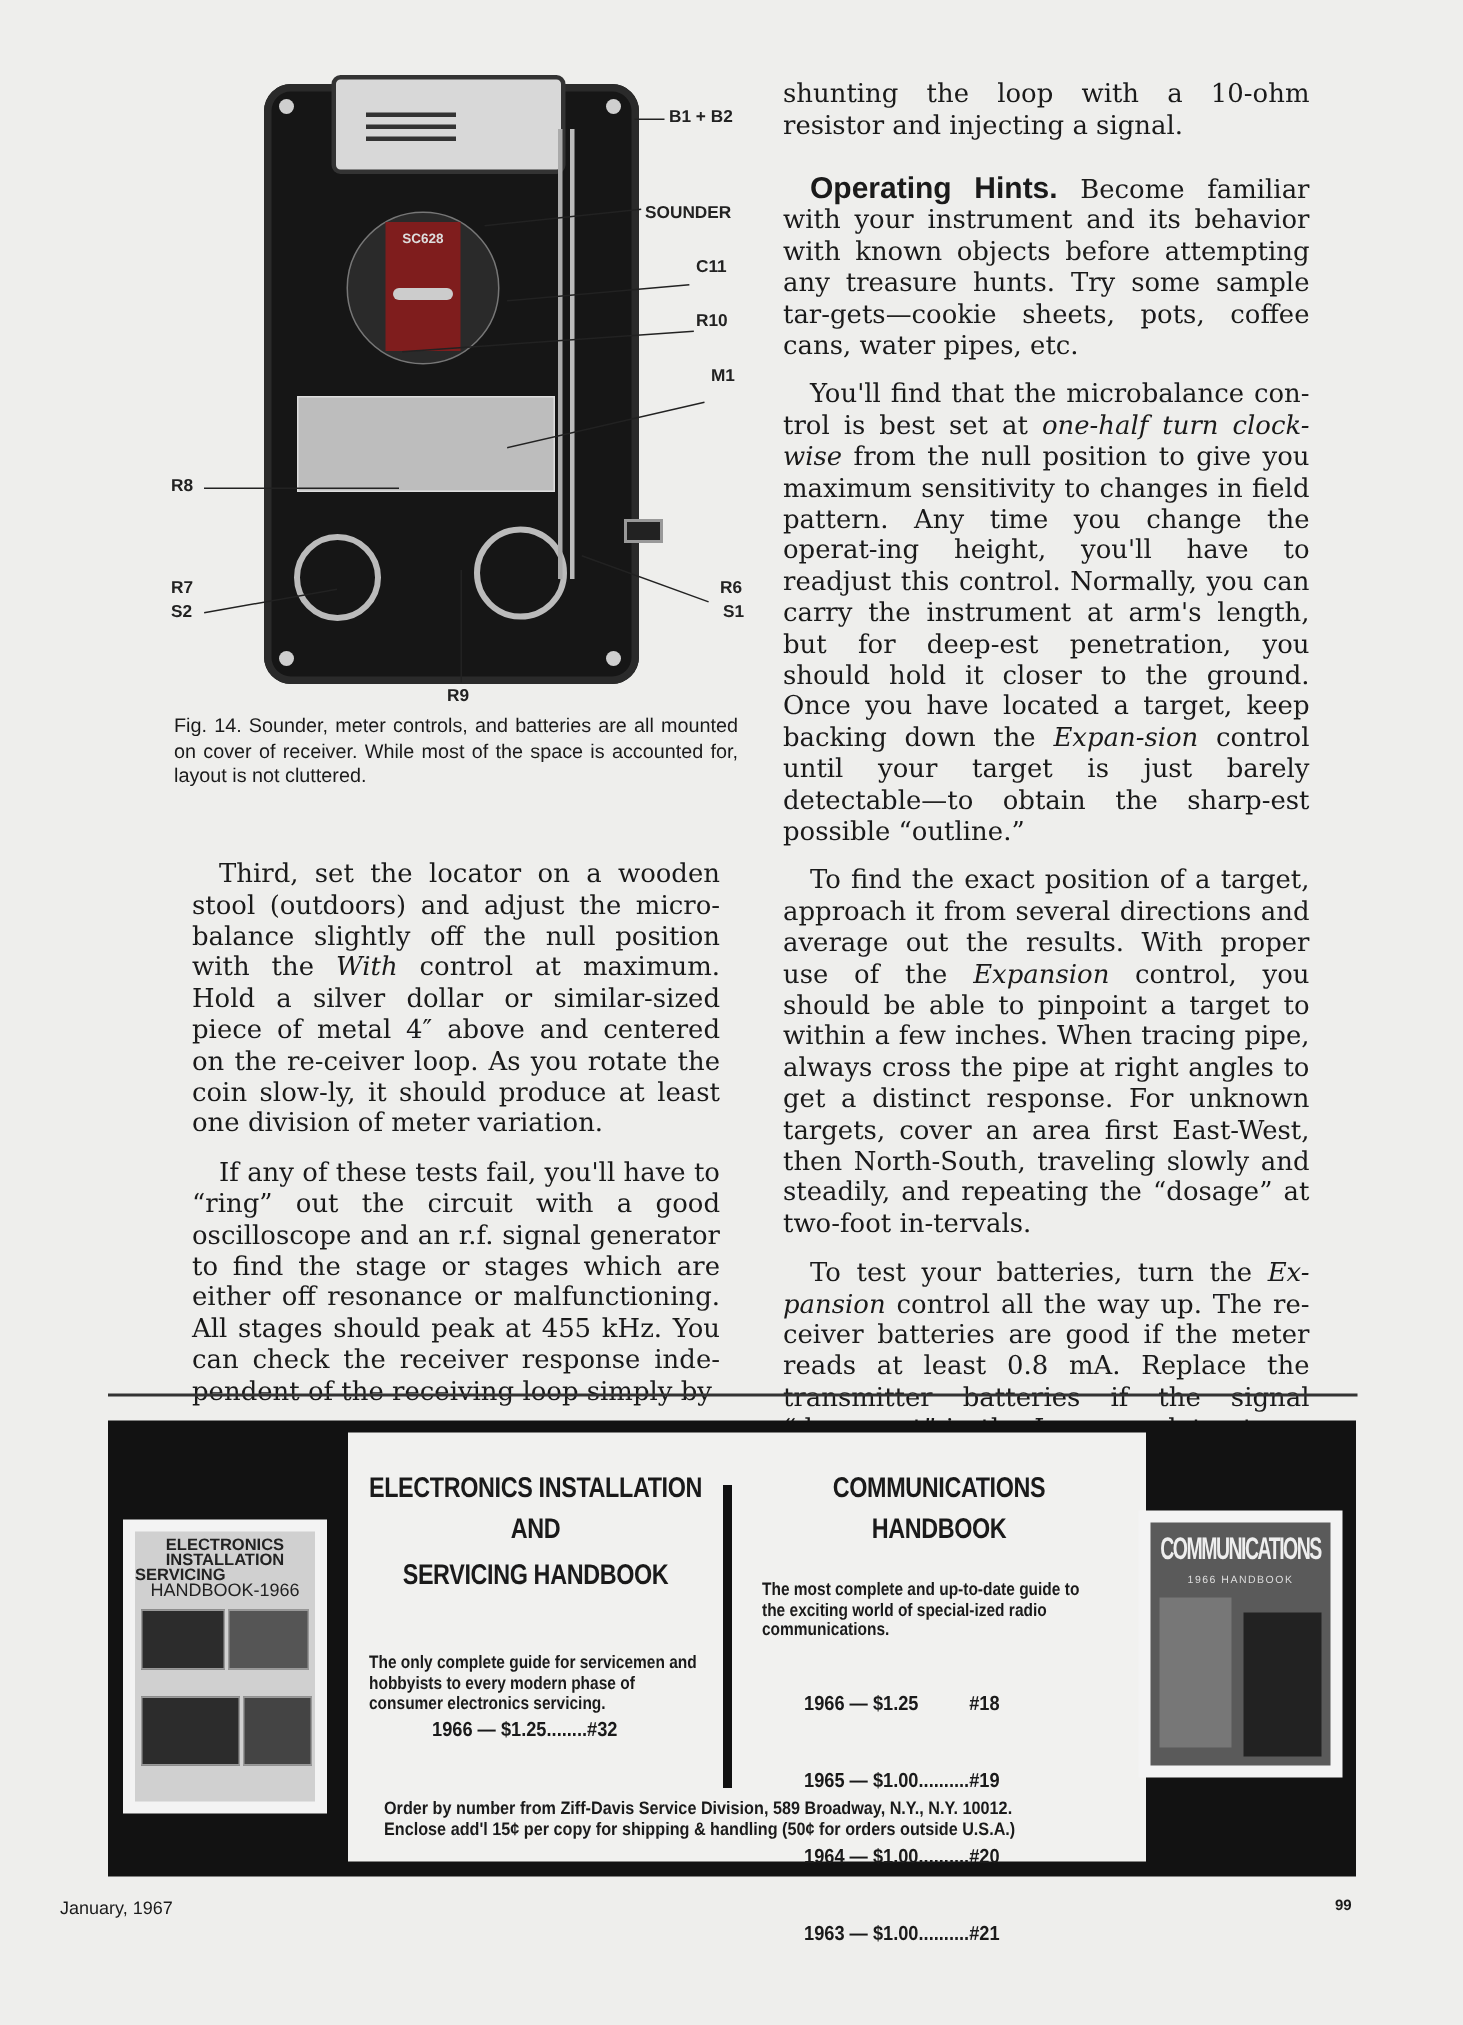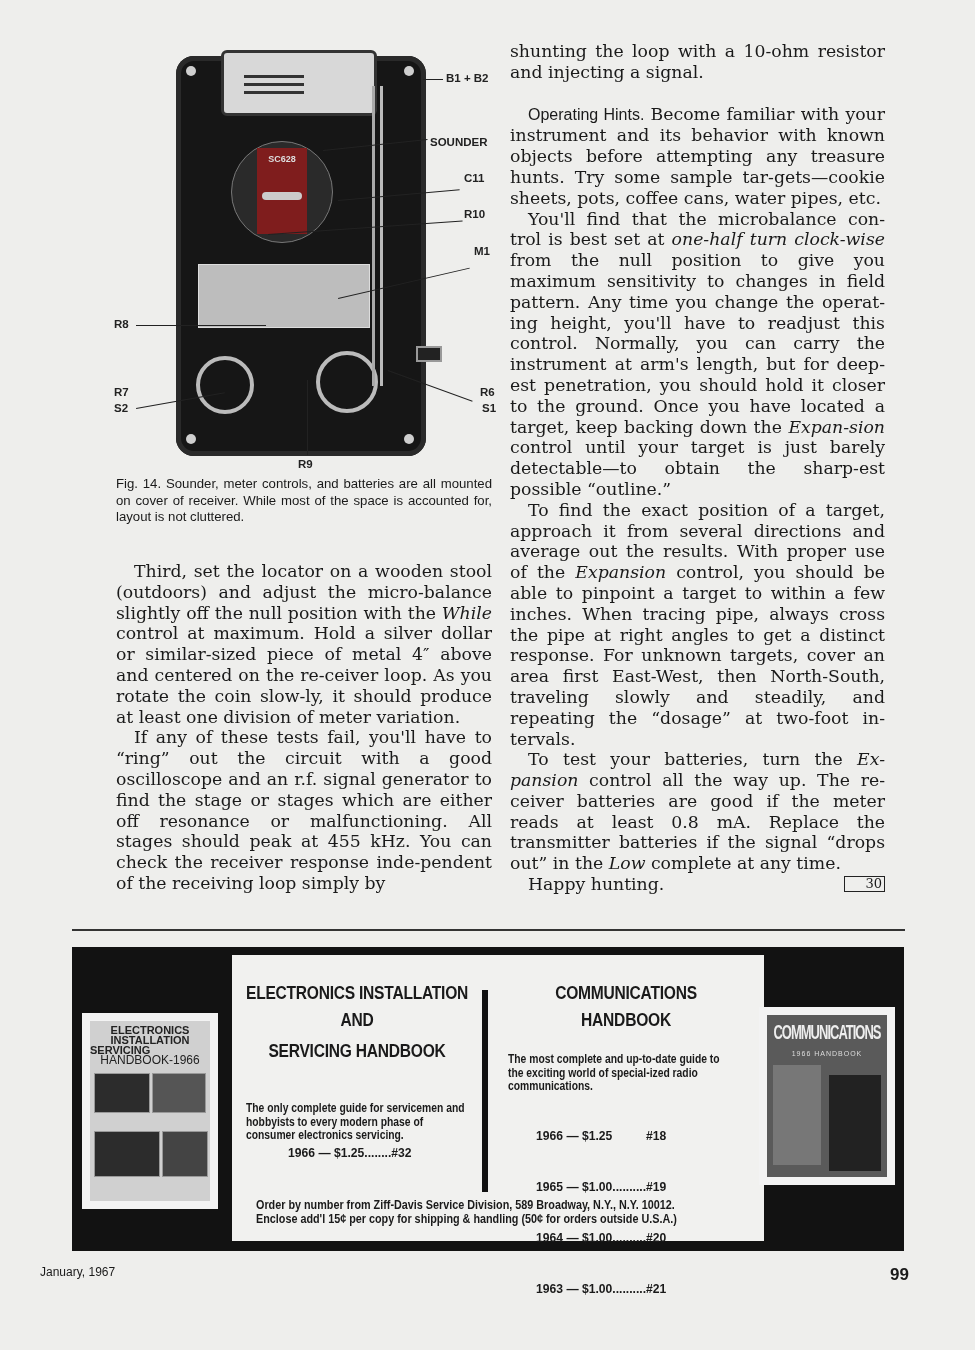--- a/index.html
+++ b/index.html
@@ -2,24 +2,24 @@
 <html><head>
 <meta charset="utf-8">
 <style>
   html, body { margin: 0; padding: 0; }
   body {
     width: 975px; height: 1350px; position: relative; overflow: hidden;
     background: #eeeeec; color: #1a1a1a;
     font-family: "DejaVu Serif", serif;
   }
   .col { position: absolute; font-size: 17.3px; line-height: 20.8px; text-align: justify; }
-  .col p { margin: 0; text-indent: 18px; }
+  .col p { margin: 12px; text-indent: 18px; }
   .col p.noindent { text-indent: 0; }
   .col p.gap { margin-top: 21px; }
-  .head { font-family: "Liberation Sans", sans-serif; font-weight: normal; font-size: 16px; }
+  .head { font-family: "Liberation Sans", sans-serif; font-weight: bold; font-size: 20px; }
   em { font-style: italic; }
   #left-col { left: 116px; top: 561px; width: 376px; }
   #right-col { left: 510px; top: 41px; width: 375px; }
 
   
   #figure { position: absolute; left: 108px; top: 40px; width: 392px; height: 430px; }
   #photo { position: absolute; left: 68px; top: 16px; width: 250px; height: 400px;
     background: #161616; border-radius: 18px; box-shadow: inset 0 0 0 5px #2a2a2a; }
   .hole { position: absolute; width: 10px; height: 10px; border-radius: 50%; background: #cfcfcf; }
   .part { position: absolute; }
@@ -39,21 +39,21 @@
   .ad-desc { position: absolute; font-size: 12px; line-height: 13.5px; transform: scaleX(0.86); transform-origin: left top; }
   .ad-price { position: absolute; font-size: 13.5px; line-height: 17px; transform: scaleX(0.9); transform-origin: left top; white-space: nowrap; }
   #ad-divider { position: absolute; left: 250px; top: 35px; width: 6px; height: 202px; background: #111; }
   #ad-order { position: absolute; left: 24px; top: 244px; width: 500px; font-size: 12px; line-height: 13.5px; white-space: nowrap; transform: scaleX(0.9); transform-origin: left top; }
   .cover { position: absolute; background: #f3f3f3; }
   .cover-inner { position: absolute; left: 8px; top: 8px; right: 8px; bottom: 8px; background: #6a6a6a; overflow: hidden; }
   .cover-title { position: absolute; left: 0; right: 0; text-align: center; font-family: "Liberation Sans", sans-serif; font-weight: bold; line-height: 10px; }
   .cover-img { position: absolute; background: #2c2c2c; border: 1px solid #999; }
 
   #footer-left { position: absolute; left: 40px; top: 1265px; font-family: "Liberation Sans", sans-serif; font-weight: normal; font-size: 12px; }
-  #footer-right { position: absolute; left: 890px; top: 1265px; font-family: "Liberation Sans", sans-serif; font-weight: bold; font-size: 17px; }
+  #footer-right { position: absolute; left: 890px; top: 1265px; font-family: "Liberation Sans", sans-serif; font-weight: bold; font-size: 10px; }
 </style>
 </head>
 <body>
 
 <div id="figure">
   <div id="photo">
     <div class="hole" style="left:10px;top:10px"></div>
     <div class="hole" style="left:228px;top:10px"></div>
     <div class="hole" style="left:10px;top:378px"></div>
     <div class="hole" style="left:228px;top:378px"></div>
@@ -96,21 +96,21 @@
   <span class="lbl" style="left:6px;top:362px">S2</span>
   <div class="lead" style="left:280px;top:330px;width:90px;transform:rotate(20deg)"></div>
   <span class="lbl" style="left:372px;top:346px">R6</span>
   <span class="lbl" style="left:374px;top:362px">S1</span>
   <div class="lead" style="left:199px;top:340px;width:1px;height:75px"></div>
   <span class="lbl" style="left:190px;top:418px">R9</span>
 </div>
 <div id="caption">Fig. 14. Sounder, meter controls, and batteries are all mounted on cover of receiver. While most of the space is accounted for, layout is not cluttered.</div>
 
 <div id="left-col" class="col">
-  <p><span>Third, set the locator on a wooden stool (outdoors) and adjust the micro-balance slightly off the null position with the </span><em>While</em><span> control at maximum. Hold a silver dollar or similar-sized piece of metal 4″ above and centered on the re-ceiver loop. As you rotate the coin slow-ly, it should produce at least one division of meter variation.</span></p>
+  <p><span>Third, set the locator on a wooden stool (outdoors) and adjust the micro-balance slightly off the null position with the </span><em>With</em><span> control at maximum. Hold a silver dollar or similar-sized piece of metal 4″ above and centered on the re-ceiver loop. As you rotate the coin slow-ly, it should produce at least one division of meter variation.</span></p>
   <p>If any of these tests fail, you'll have to “ring” out the circuit with a good oscilloscope and an r.f. signal generator to find the stage or stages which are either off resonance or malfunctioning. All stages should peak at 455 kHz. You can check the receiver response inde-pendent of the receiving loop simply by</p>
 </div>
 
 <div id="right-col" class="col">
   <p class="noindent">shunting the loop with a 10-ohm resistor and injecting a signal.</p>
   <p class="gap"><span class="head">Operating Hints.</span><span> Become familiar with your instrument and its behavior with known objects before attempting any treasure hunts. Try some sample tar-gets—cookie sheets, pots, coffee cans, water pipes, etc.</span></p>
   <p><span>You'll find that the microbalance con-trol is best set at </span><em>one-half turn clock-wise</em><span> from the null position to give you maximum sensitivity to changes in field pattern. Any time you change the operat-ing height, you'll have to readjust this control. Normally, you can carry the instrument at arm's length, but for deep-est penetration, you should hold it closer to the ground. Once you have located a target, keep backing down the </span><em>Expan-sion</em><span> control until your target is just barely detectable—to obtain the sharp-est possible “outline.”</span></p>
   <p><span>To find the exact position of a target, approach it from several directions and average out the results. With proper use of the </span><em>Expansion</em><span> control, you should be able to pinpoint a target to within a few inches. When tracing pipe, always cross the pipe at right angles to get a distinct response. For unknown targets, cover an area first East-West, then North-South, traveling slowly and steadily, and repeating the “dosage” at two-foot in-tervals.</span></p>
   <p><span>To test your batteries, turn the </span><em>Ex-pansion</em><span> control all the way up. The re-ceiver batteries are good if the meter reads at least 0.8 mA. Replace the transmitter batteries if the signal “drops out” in the </span><em>Low</em><span> complete at any time.</span></p>
   <p><span>Happy hunting.</span><span class="endmark">30</span></p>

